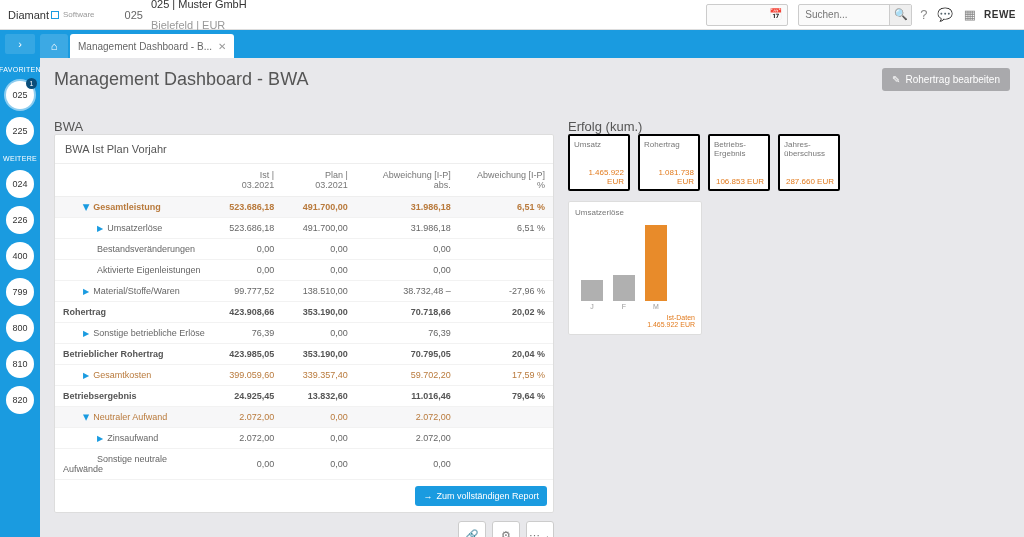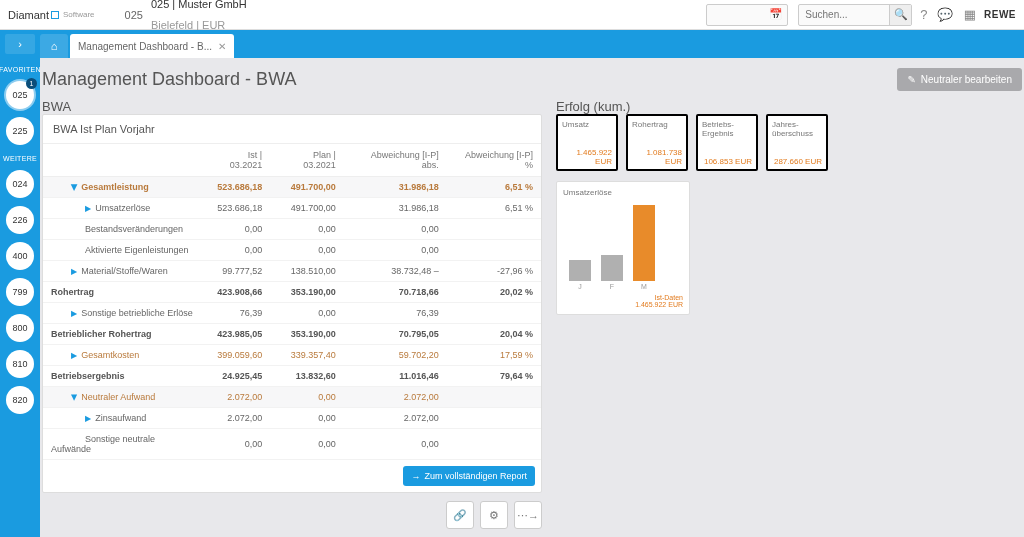--- a/index.html
+++ b/index.html
@@ -37,21 +37,21 @@
 .sb-item.active { box-shadow: 0 0 0 2px rgba(255,255,255,0.5); }
 .sb-badge { position: absolute; top: -3px; right: -3px; width: 11px; height: 11px; border-radius: 50%; background: #0b4e7a; color: #fff; font-size: 7px; display: flex; align-items: center; justify-content: center; }
 
 
 .main { flex: 1; display: flex; flex-direction: column; min-width: 0; }
 .tabbar { height: 28px; background: #1a9be0; display: flex; align-items: flex-end; padding-left: 0; }
 .tab-home { width: 28px; height: 24px; background: rgba(255,255,255,0.15); display:flex; align-items:center; justify-content:center; color:#fff; border-radius: 3px 3px 0 0; margin-right:2px; cursor:pointer;}
 .tab { height: 24px; background: #fff; border-radius: 3px 3px 0 0; display: flex; align-items: center; padding: 0 8px; font-size: 10px; color: #666; gap: 6px; }
 .tab .close { color: #999; cursor:pointer; }
 
-.content { flex: 1; padding: 10px 2px 8px; overflow: auto; display: flex; flex-direction: column; }
+.content { flex: 1; padding: 10px 14px 8px; overflow: auto; display: flex; flex-direction: column; gap: 20px; }
 .page-head-row { display: flex; align-items: center; justify-content: space-between; margin-bottom: 8px; }
 .page-title { font-size: 18px; color: #555; font-weight: normal; }
 .edit-btn { background: #a9a9ac; color: #fff; border: none; border-radius: 3px; padding: 6px 10px; font-size: 10px; display: flex; align-items: center; gap: 5px; cursor:pointer;}
 
 .section-title { font-size: 13px; color: #555; margin-bottom: 0; }
 .dashboard-row { display: flex; gap: 14px; align-items: flex-start; }
 
 
 .card { background: #fff; border: 1px solid #ddd; border-radius: 2px; }
 .left-card { width: 500px; }
@@ -176,21 +176,21 @@
           <span>Management Dashboard - B...</span>
           <span class="close">✕</span>
         </div>
       </div>
 
       <div class="content">
         <div class="page-head-row">
           <div class="page-title">Management Dashboard - BWA</div>
           <button class="edit-btn">
             <span>✎</span>
-            <span>Neutraler bearbeiten</span>
+            <span>Rohertrag bearbeiten</span>
           </button>
         </div>
 
         <div class="dashboard-row">
           <div class="left-block">
             <div class="section-title">BWA</div>
             <div class="card left-card">
               <div class="card-head">BWA Ist Plan Vorjahr</div>
               <div class="table-wrap">
                 <table>

